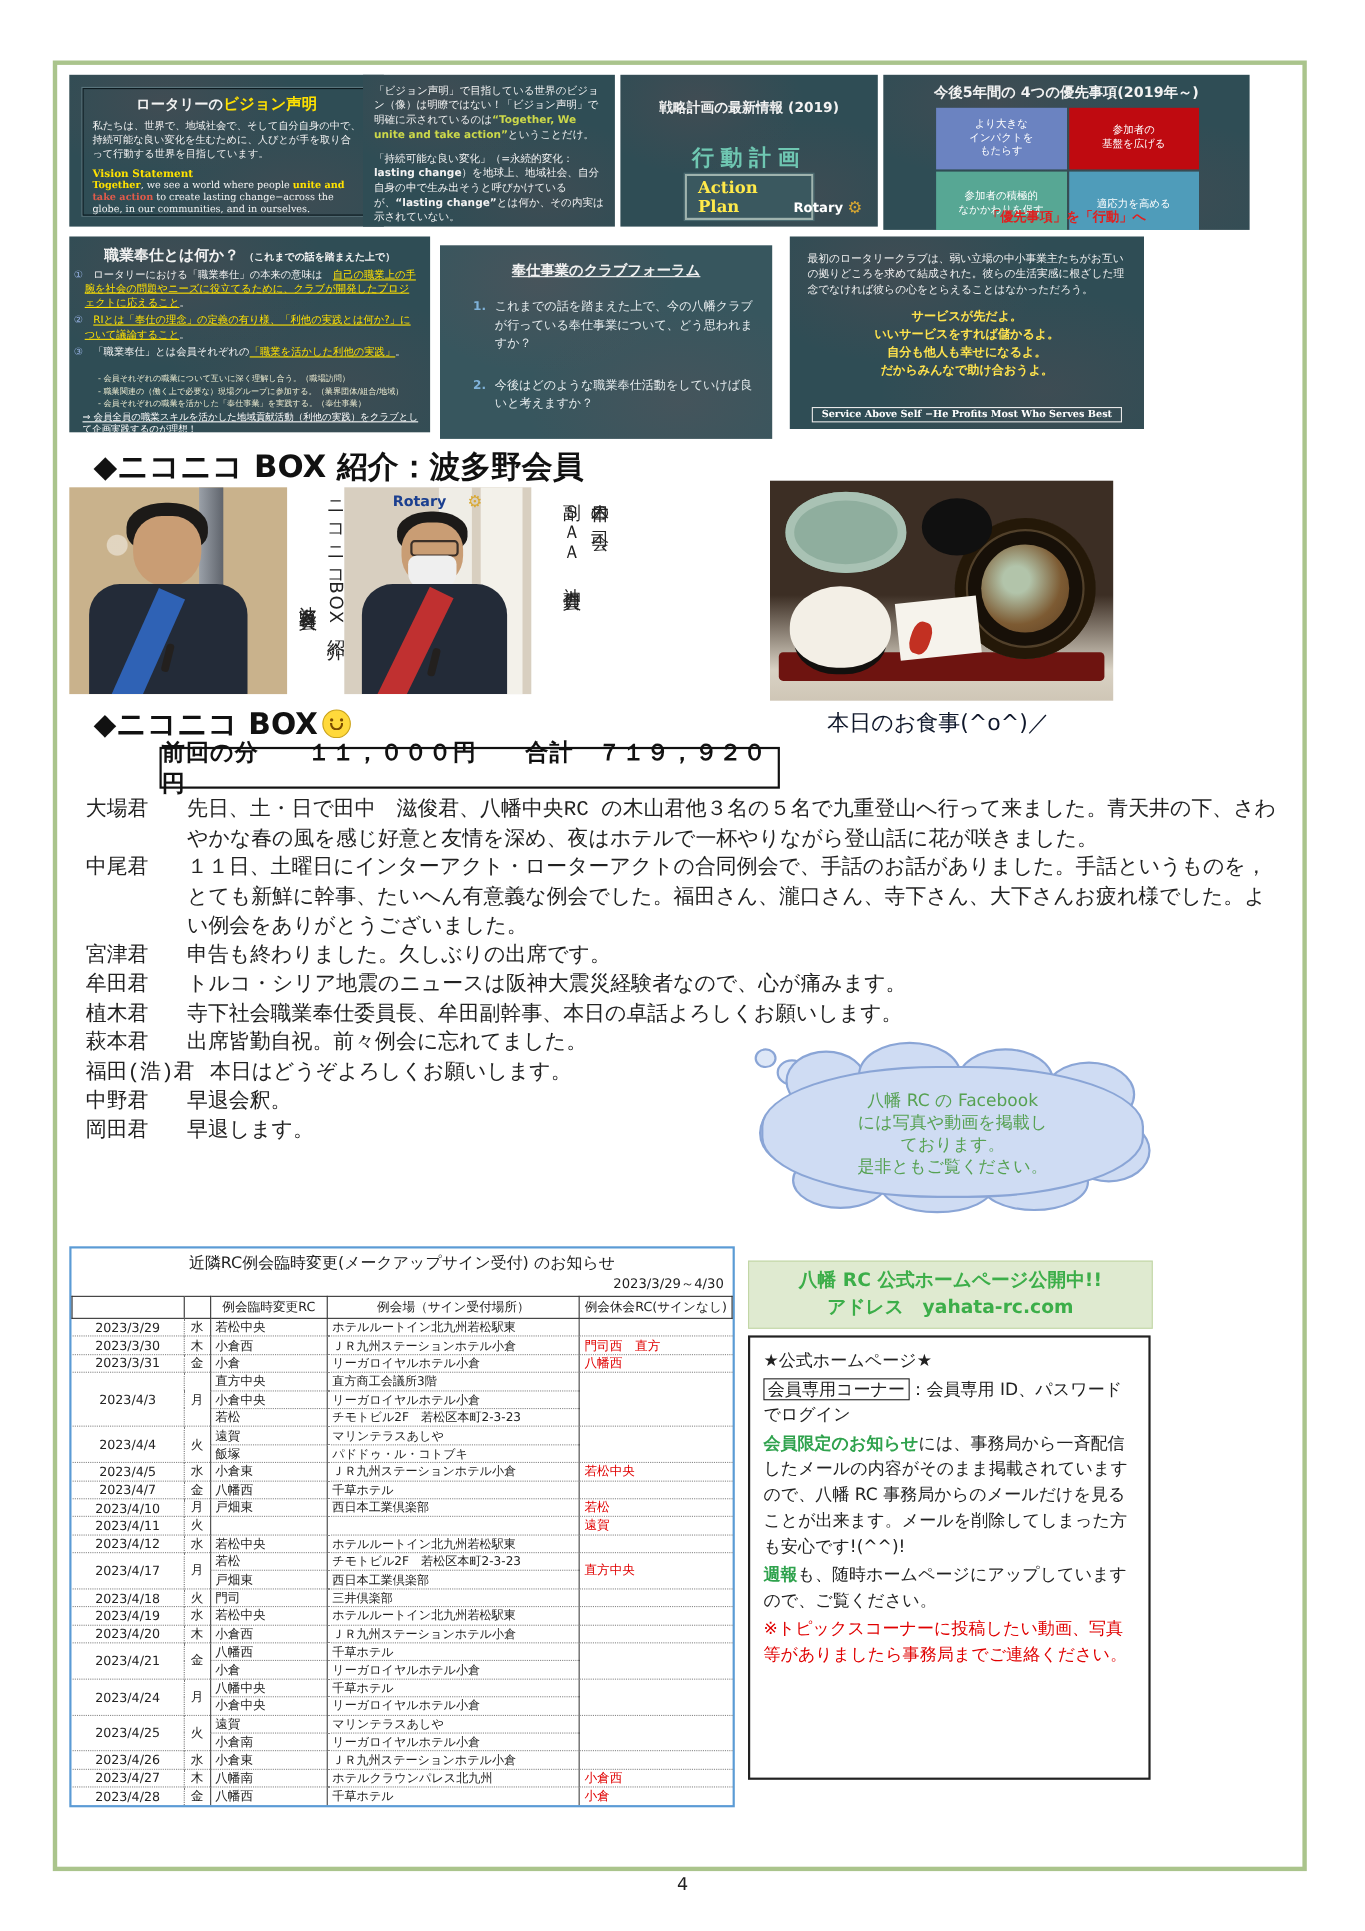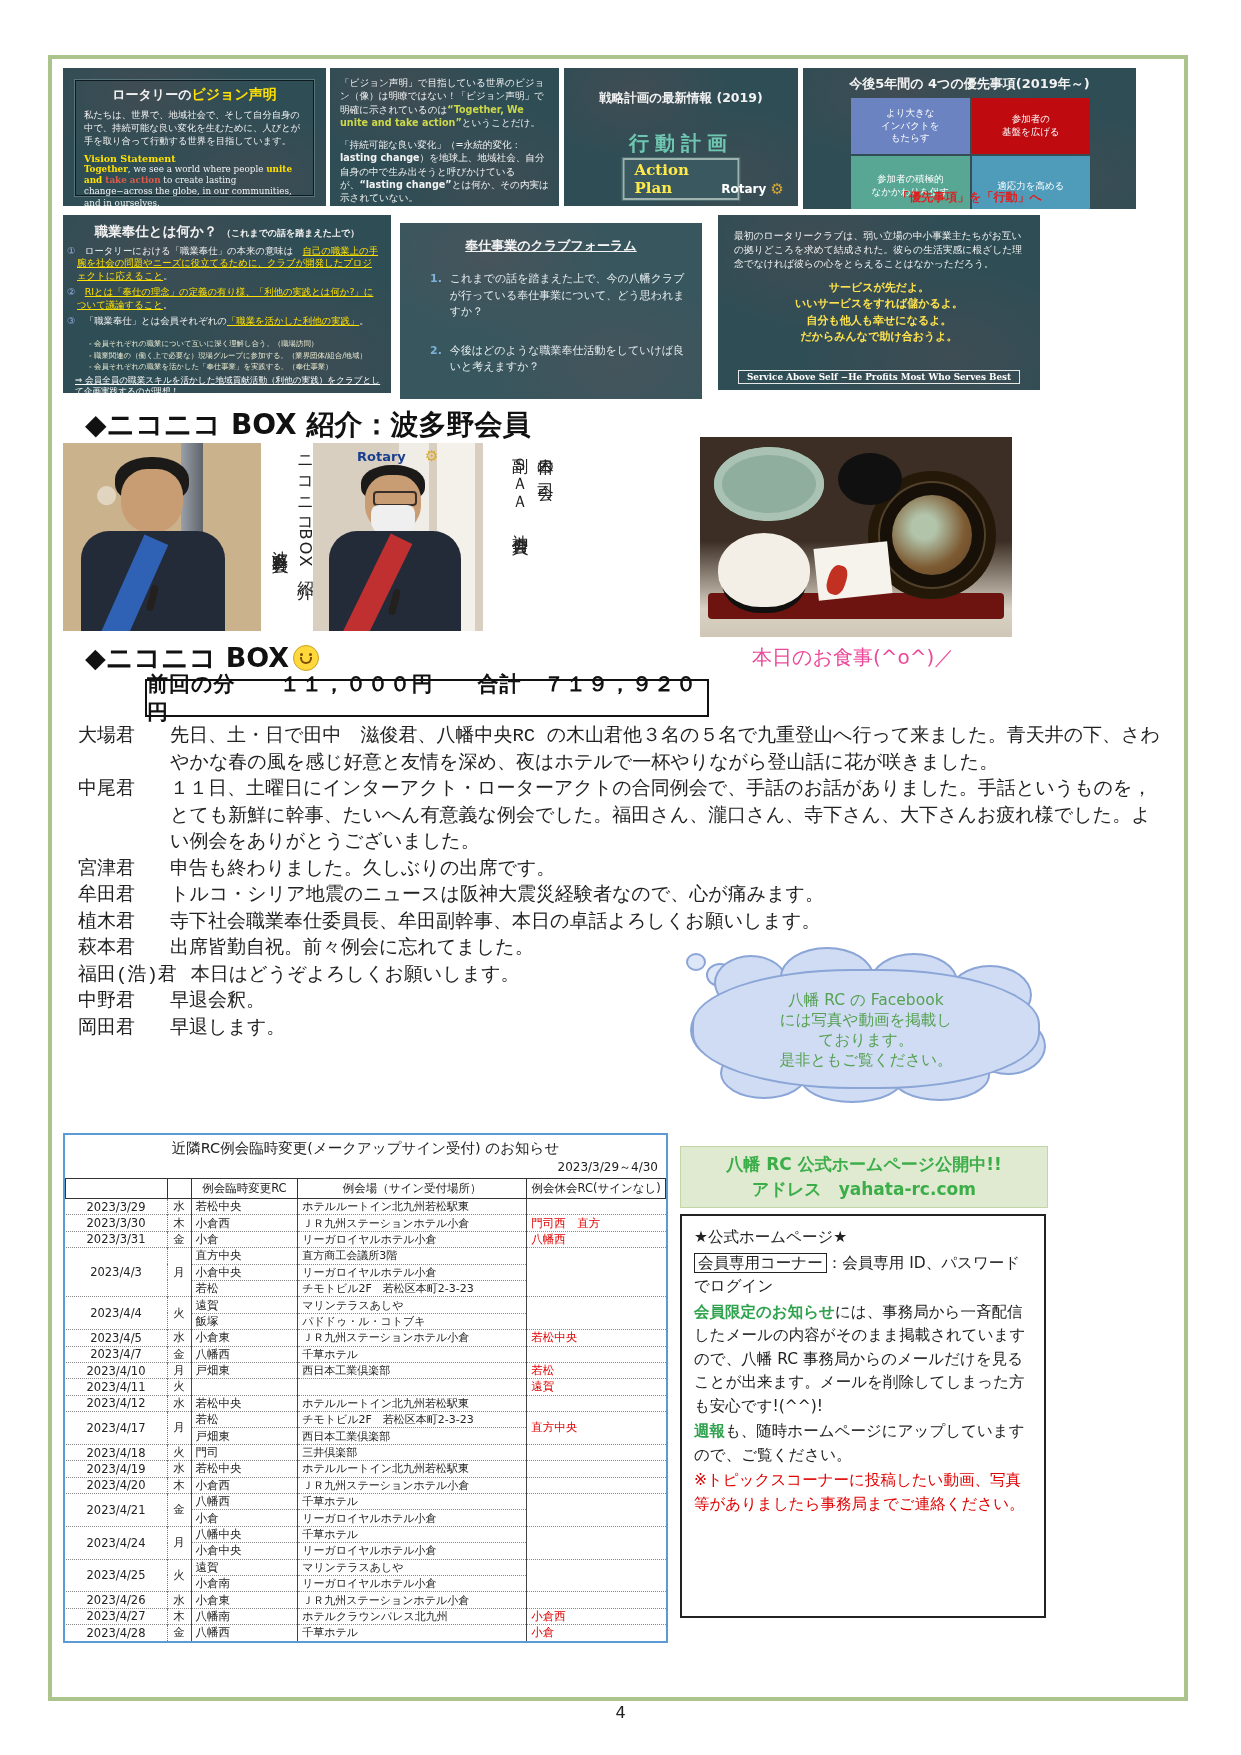--- a/index.html
+++ b/index.html
@@ -99,21 +99,21 @@
   .meal-plate{position:absolute;left:14px;top:10px;width:110px;height:74px;border-radius:50%;background:#8fae9e;
               box-shadow:inset 0 0 0 8px #a9c2b4;}
   .meal-bowl{position:absolute;left:138px;top:16px;width:64px;height:52px;border-radius:50%;background:#101010;}
   .meal-rice{position:absolute;left:18px;top:96px;width:92px;height:74px;border-radius:50% 50% 46% 46%;background:#f3efe6;
              box-shadow:0 10px 0 -4px #12100e;}
   .meal-red{position:absolute;left:128px;top:128px;width:18px;height:30px;border-radius:40%;background:#c23022;transform:rotate(18deg);}
   .meal-paper{position:absolute;left:116px;top:108px;width:74px;height:52px;background:#f6f3ec;transform:rotate(-6deg);}
 
   .vlabel{position:absolute;writing-mode:vertical-rl;font-size:16.5px;color:#222;letter-spacing:2px;line-height:1.55;}
 
-  .meal-caption{position:absolute;left:700px;top:585px;font-size:20px;color:#ec4899;}
+  .meal-caption{position:absolute;left:700px;top:585px;font-size:20px;color:#0f172a;}
 
   
   .moneybox{position:absolute;left:93px;top:620px;width:560px;height:34px;border:2.5px solid #111;
             display:flex;align-items:center;justify-content:center;font-size:21px;font-weight:bold;letter-spacing:1px;color:#111;}
   .messages{position:absolute;left:26px;top:664px;width:1092px;font-size:19px;line-height:26.5px;color:#222;}
   .msg{display:flex;gap:6px;font-family:Liberation Mono, monospace;}
   .msg-name{width:86px;flex:0 0 86px;}
   .msg.inline{display:block;}
   .msg.inline .msg-name{display:inline;}
   .msg.inline .msg-text{display:inline;margin-left:14px;}
@@ -150,21 +150,21 @@
   .hp-title{margin-bottom:4px;}
 
   .pageno{position:absolute;top:1703px;width:100%;text-align:center;font-size:16px;color:#222;}
 </style>
 </head>
 <body>
 
 <div class="page">
   <div class="frame">
 
-    <div class="slide" style="left:11px;top:9px;width:263px;height:138px;">
+    <div class="slide" style="left:11px;top:9px;width:263px;height:138px;padding-left:23px;">
       <div class="s1-inner">
         <div class="s1-title"><span>ロータリーの</span><span class="seg-gold">ビジョン声明</span></div>
         <p class="s1-body">私たちは、世界で、地域社会で、そして自分自身の中で、持続可能な良い変化を生むために、人びとが手を取り合って行動する世界を目指しています。</p>
         <p class="s1-en-h">Vision Statement</p>
         <p class="s1-en"><span class="seg-gold">Together</span><span>, we see a world where people </span><span class="seg-gold">unite and </span><span class="seg-red">take action</span><span> to create lasting change−across the globe, in our communities, and in ourselves.</span></p>
       </div>
     </div>
 
     <div class="slide" style="left:278px;top:9px;width:229px;height:138px;">
       <div class="s2-body">

